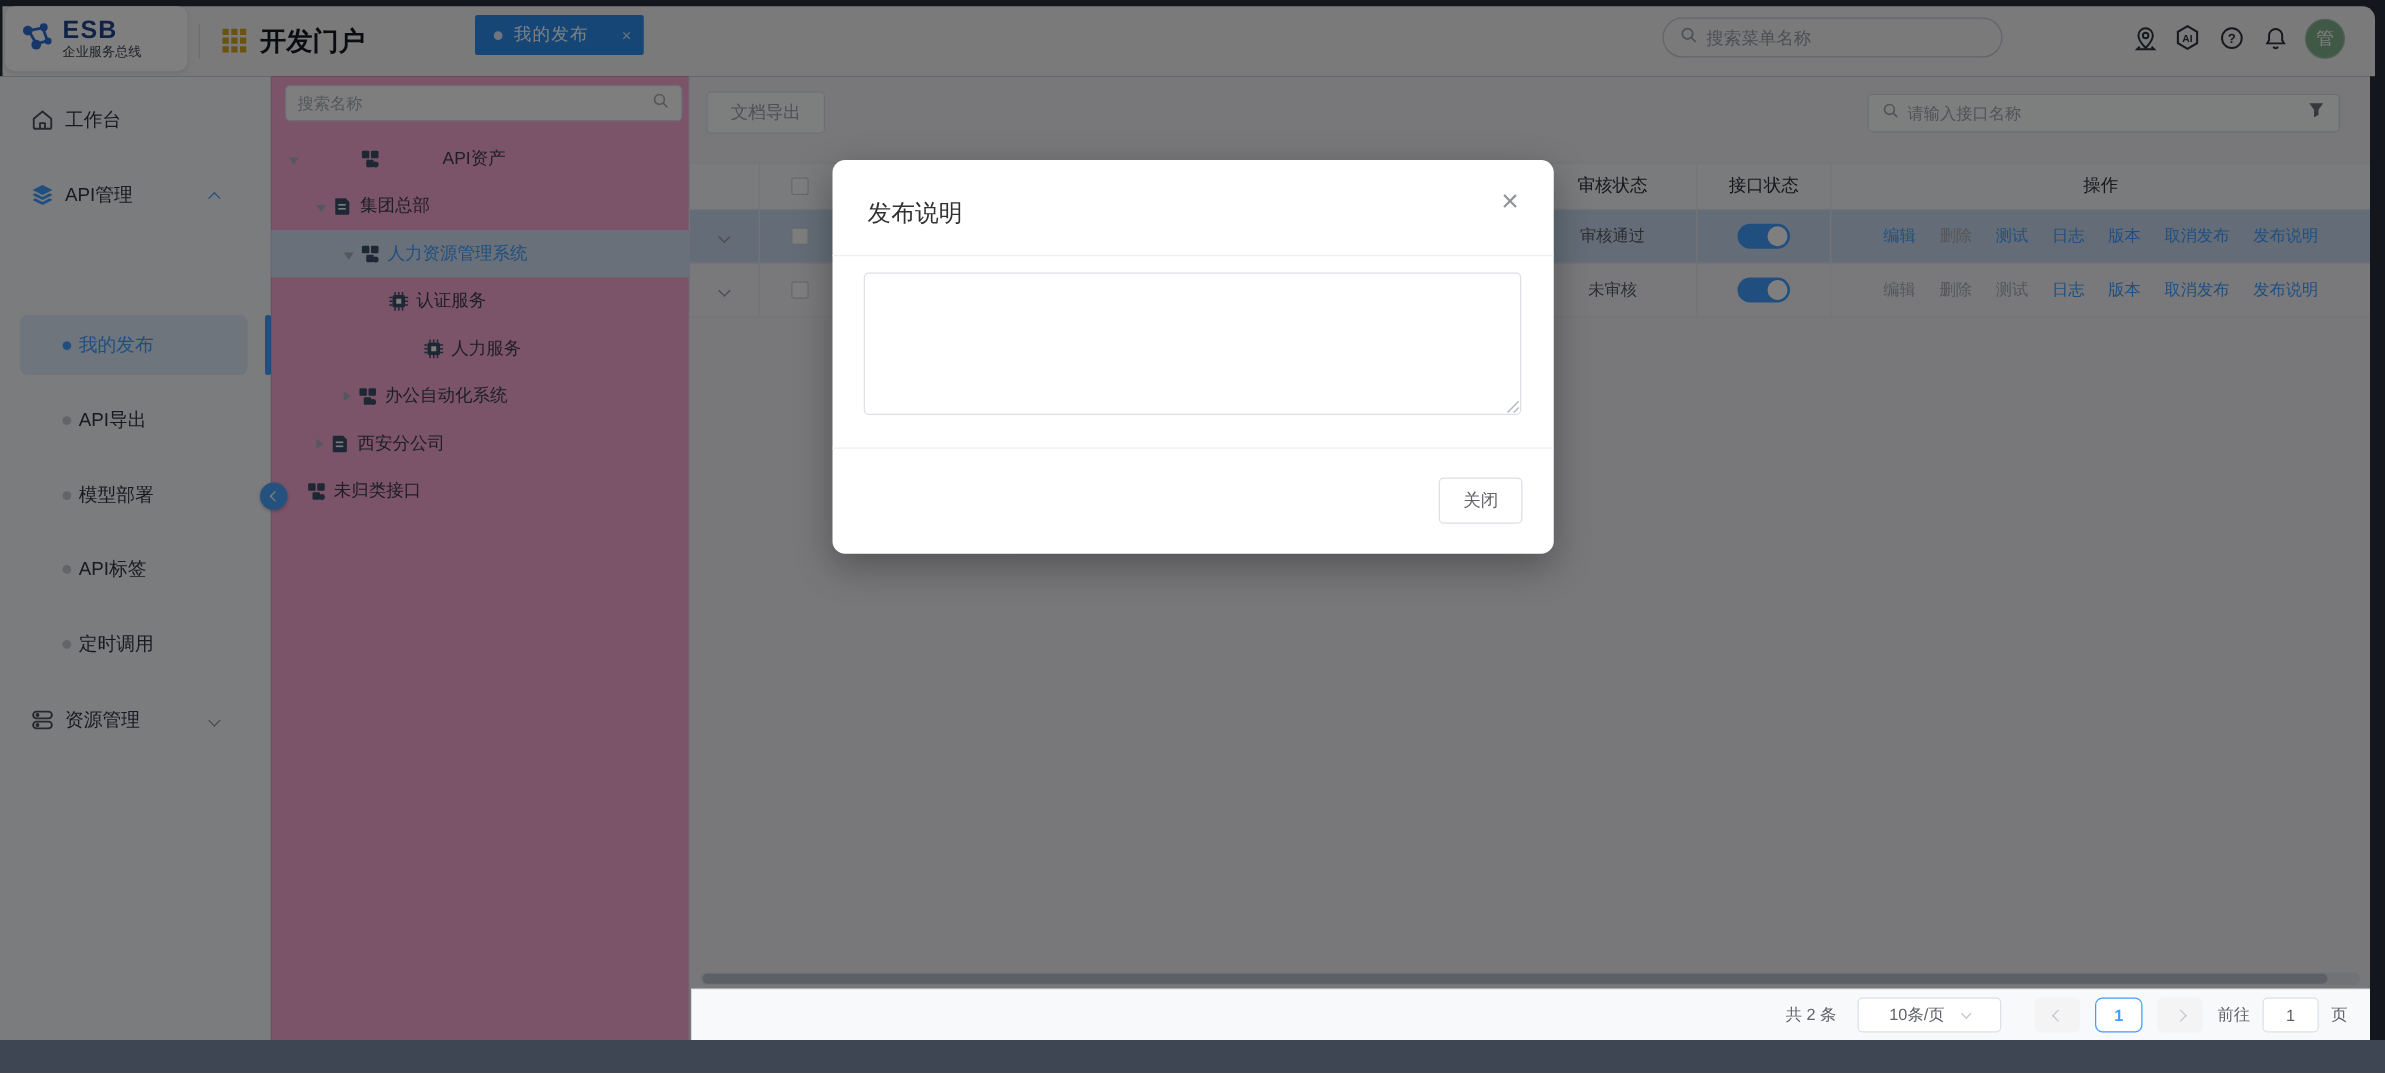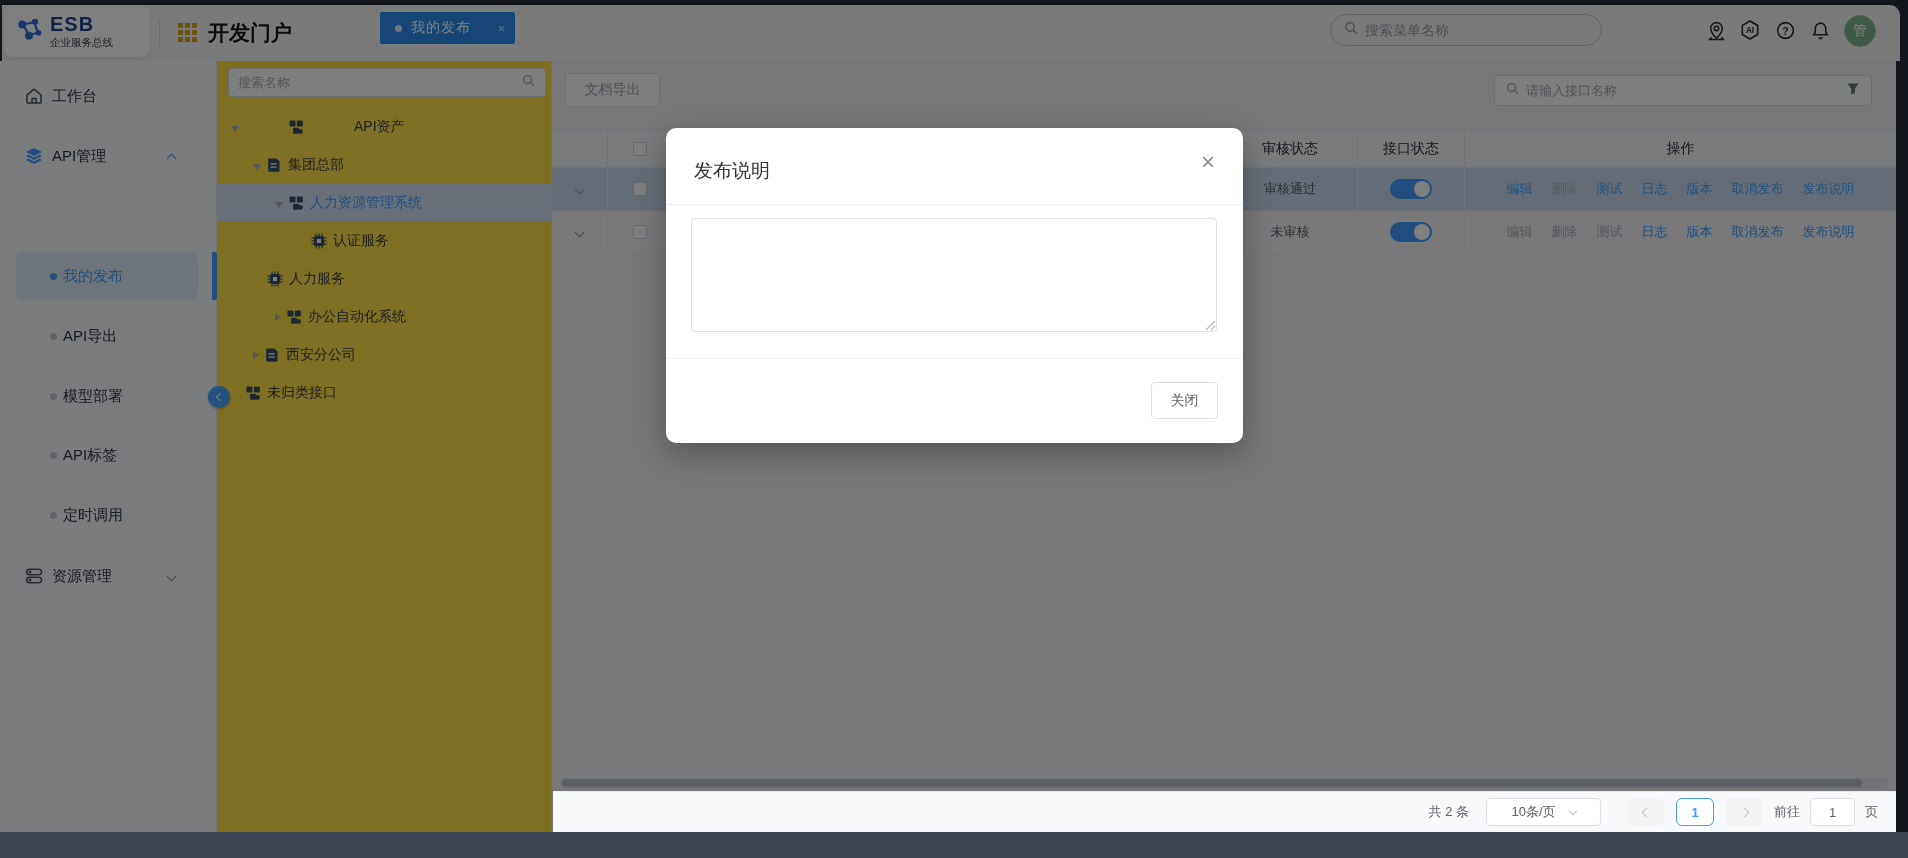--- a/index.html
+++ b/index.html
@@ -46,21 +46,21 @@
   .chev { display:inline-block; width:7px; height:7px; border-right:1.8px solid currentColor; border-bottom:1.8px solid currentColor; }
   .chev.up { transform:rotate(-135deg); }
   .chev.down { transform:rotate(45deg); }
   .chev.left { transform:rotate(135deg); }
   .chev.right{ transform:rotate(-45deg); }
   .sb-chev { position:absolute; left:168px; }
   #collapse-btn { left:208px; top:386px; width:22px; height:22px; border-radius:50%; background:#4aa3ff; color:#fff; display:flex; align-items:center; justify-content:center; cursor:pointer; z-index:10; box-shadow:0 1px 3px rgba(0,0,0,.25); }
   #collapse-btn .chev { width:6px; height:6px; margin-left:2px; }
 
   
-  #tree { left:217px; top:61px; width:335px; height:771px; background:#fde047; border-right:1px solid #e2e5e9; }
+  #tree { left:217px; top:61px; width:335px; height:771px; background:#f9a8d4; border-right:1px solid #e2e5e9; }
   #tree-search { left:11px; top:7px; width:318px; height:29px; border:1px solid #d8dce2; border-radius:4px; background:#fdfdfe; display:flex; align-items:center; padding:0 9px; color:#a8adb5; }
   #tree-search input { flex:1; border:none; outline:none; background:transparent; font-size:13px; color:#6b7077; }
   #tree-search input::placeholder { color:#a8adb5; }
   .tree-node { position:absolute; left:0; width:335px; height:38px; display:flex; align-items:center; cursor:pointer; font-size:14px; color:#3a3f46; }
   .tree-node.selected { background:#d2e1f2; color:#409eff; }
   .caret { width:0; height:0; border:4.5px solid transparent; flex:none; }
   .caret.expanded { border-top:6px solid #a9b0ba; border-bottom:none; margin-top:4px; }
   .caret.collapsed { border-left:6px solid #a9b0ba; border-right:none; }
   .caret.none { border:none; width:9px; }
   .tree-ico { width:16px; height:16px; margin:0 6px 0 5px; flex:none; }
@@ -310,21 +310,21 @@
               <line x1="0.5" y1="11" x2="3" y2="11"></line>
               <line x1="13" y1="5" x2="15.5" y2="5"></line>
               <line x1="13" y1="8" x2="15.5" y2="8"></line>
               <line x1="13" y1="11" x2="15.5" y2="11"></line>
             </g>
             <rect x="3" y="3" width="10" height="10" rx="1.5" fill="#3d4f68"></rect>
             <rect x="6" y="6" width="4" height="4" fill="#fafbfc"></rect>
           </svg></span>
         <span>认证服务</span>
       </div>
-      <div class="tree-node" style="top: 199px; padding-left: 36px;">
+      <div class="tree-node" style="top: 199px; padding-left: 108px;">
         <span class="caret none"></span>
         <span class="tree-ico"><svg width="16" height="16" viewBox="0 0 16 16">
             <g stroke="#3d4f68" stroke-width="1.2">
               <line x1="5" y1="0.5" x2="5" y2="3"></line>
               <line x1="8" y1="0.5" x2="8" y2="3"></line>
               <line x1="11" y1="0.5" x2="11" y2="3"></line>
               <line x1="5" y1="13" x2="5" y2="15.5"></line>
               <line x1="8" y1="13" x2="8" y2="15.5"></line>
               <line x1="11" y1="13" x2="11" y2="15.5"></line>
               <line x1="0.5" y1="5" x2="3" y2="5"></line>

